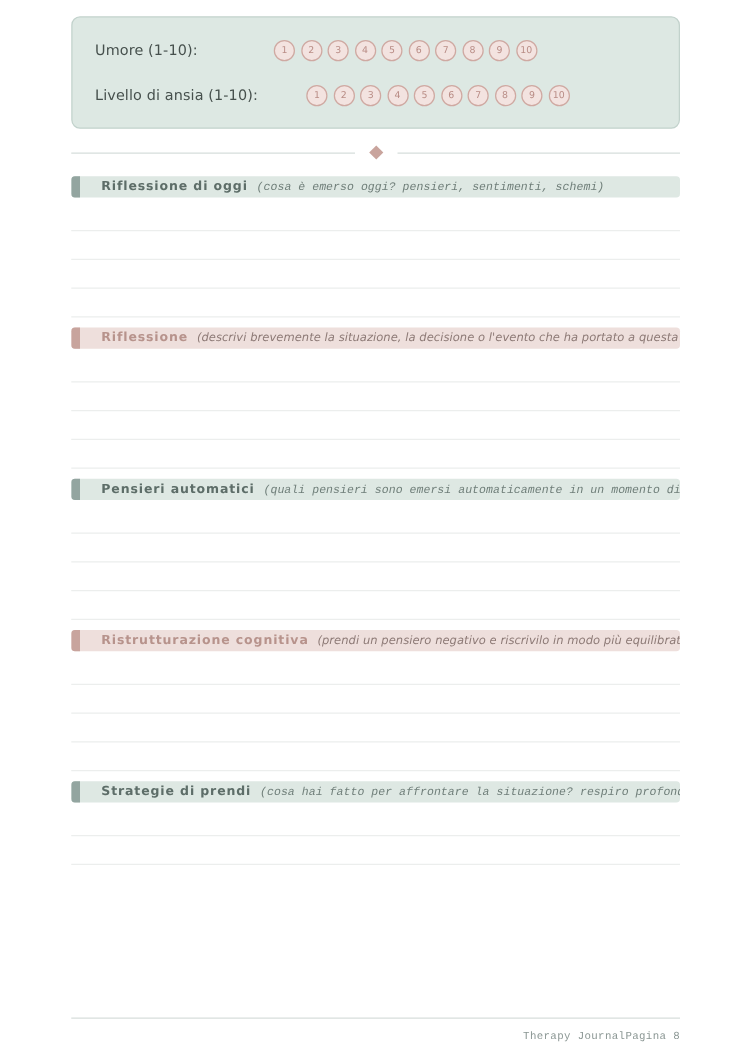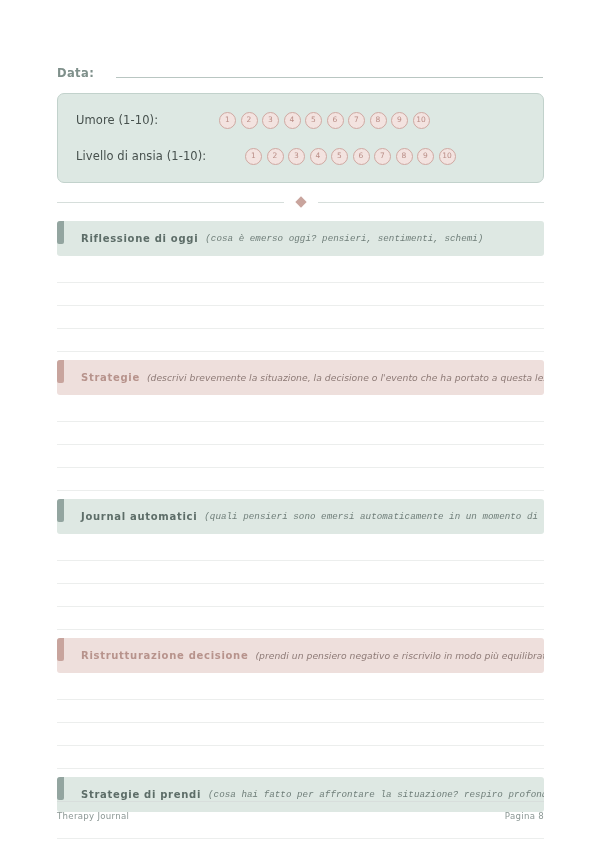--- a/index.html
+++ b/index.html
@@ -117,21 +117,21 @@
   .sections {
     margin-top: 12px;
   }
   .section {
     margin-bottom: 8px;
   }
   .section-head {
     position: relative;
     display: flex;
     align-items: center;
-    height: 35px;
+    height: 17px;
     width: 487px;
     border-radius: 3px;
     padding-left: 24px;
     box-sizing: border-box;
     overflow: hidden;
     white-space: nowrap;
   }
   .section-head .accent {
     position: absolute;
     left: 0;
@@ -183,39 +183,36 @@
     right: 57px;
     bottom: 27px;
     width: 487px;
   }
   .footer-rule {
     height: 1px;
     background: #d8dedc;
   }
   .footer-row {
     display: flex;
-    justify-content: space-between;
+    justify-content: flex-end;
     align-items: center;
     margin-top: 9px;
+    font-family: Liberation Mono, monospace;
   }
   .footer-text {
     font-size: 8.6px;
     color: #8b9794;
     letter-spacing: 0.3px;
   }
 </style>
 </head>
 <body>
 
 <div class="page">
 
-  <div class="date-row">
-    <span class="date-label">Data:</span>
-    <span class="date-line"></span>
-  </div>
 
   <div class="ratings-panel">
 
     <div class="rating-row">
       <span class="rating-label">Umore (1-10):</span>
       <div class="scale">
         <span class="scale-dot">1</span>
         <span class="scale-dot">2</span>
         <span class="scale-dot">3</span>
         <span class="scale-dot">4</span>
@@ -264,49 +261,49 @@
         <div class="write-line"></div>
         <div class="write-line"></div>
         <div class="write-line"></div>
         <div class="write-line"></div>
       </div>
     </div>
 
     <div class="section theme-rose">
       <div class="section-head">
         <span class="accent"></span>
-        <span class="section-title">Strategie</span>
+        <span class="section-title">Riflessione</span>
         <span class="section-hint">(descrivi brevemente la situazione, la decisione o l'evento che ha portato a questa lezione)</span>
       </div>
       <div class="lines">
         <div class="write-line"></div>
         <div class="write-line"></div>
         <div class="write-line"></div>
         <div class="write-line"></div>
       </div>
     </div>
 
     <div class="section theme-green">
       <div class="section-head">
         <span class="accent"></span>
-        <span class="section-title">Journal automatici</span>
+        <span class="section-title">Pensieri automatici</span>
         <span class="section-hint">(quali pensieri sono emersi automaticamente in un momento di stress? scrivili esatt…</span>
       </div>
       <div class="lines">
         <div class="write-line"></div>
         <div class="write-line"></div>
         <div class="write-line"></div>
         <div class="write-line"></div>
       </div>
     </div>
 
     <div class="section theme-rose">
       <div class="section-head">
         <span class="accent"></span>
-        <span class="section-title">Ristrutturazione decisione</span>
+        <span class="section-title">Ristrutturazione cognitiva</span>
         <span class="section-hint">(prendi un pensiero negativo e riscrivilo in modo più equilibrato e basato sul…</span>
       </div>
       <div class="lines">
         <div class="write-line"></div>
         <div class="write-line"></div>
         <div class="write-line"></div>
         <div class="write-line"></div>
       </div>
     </div>
 

